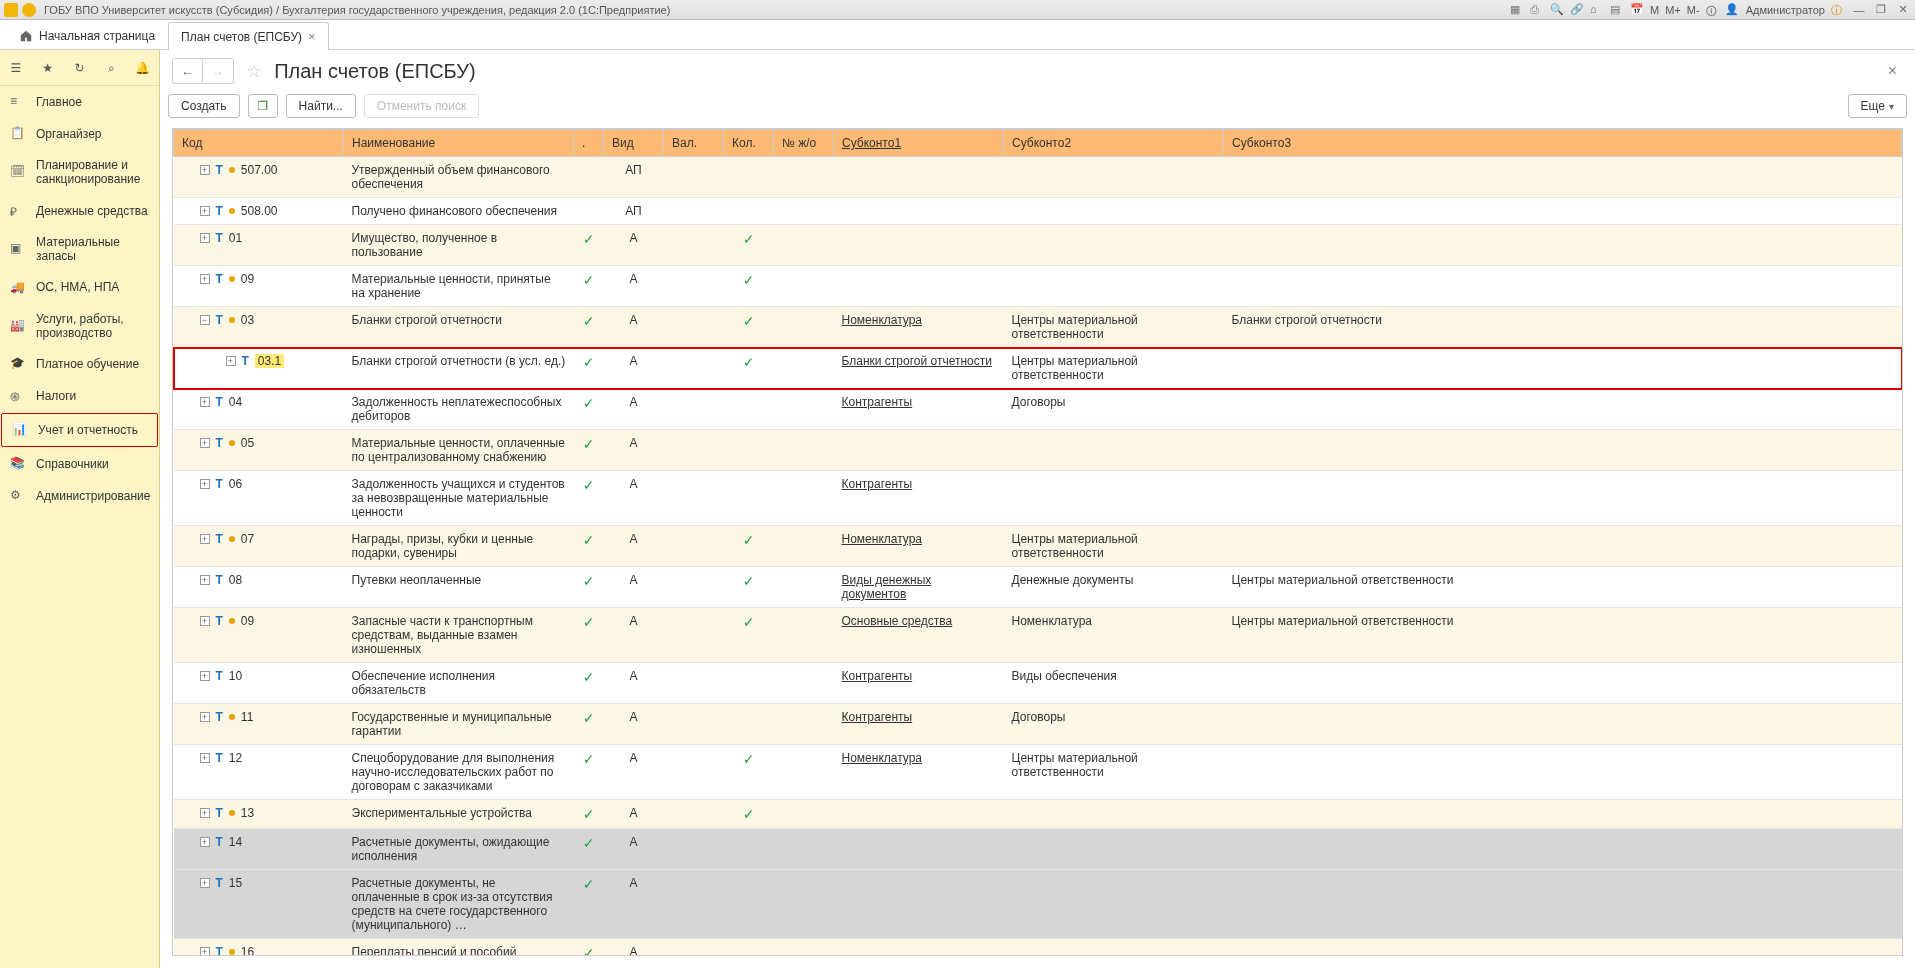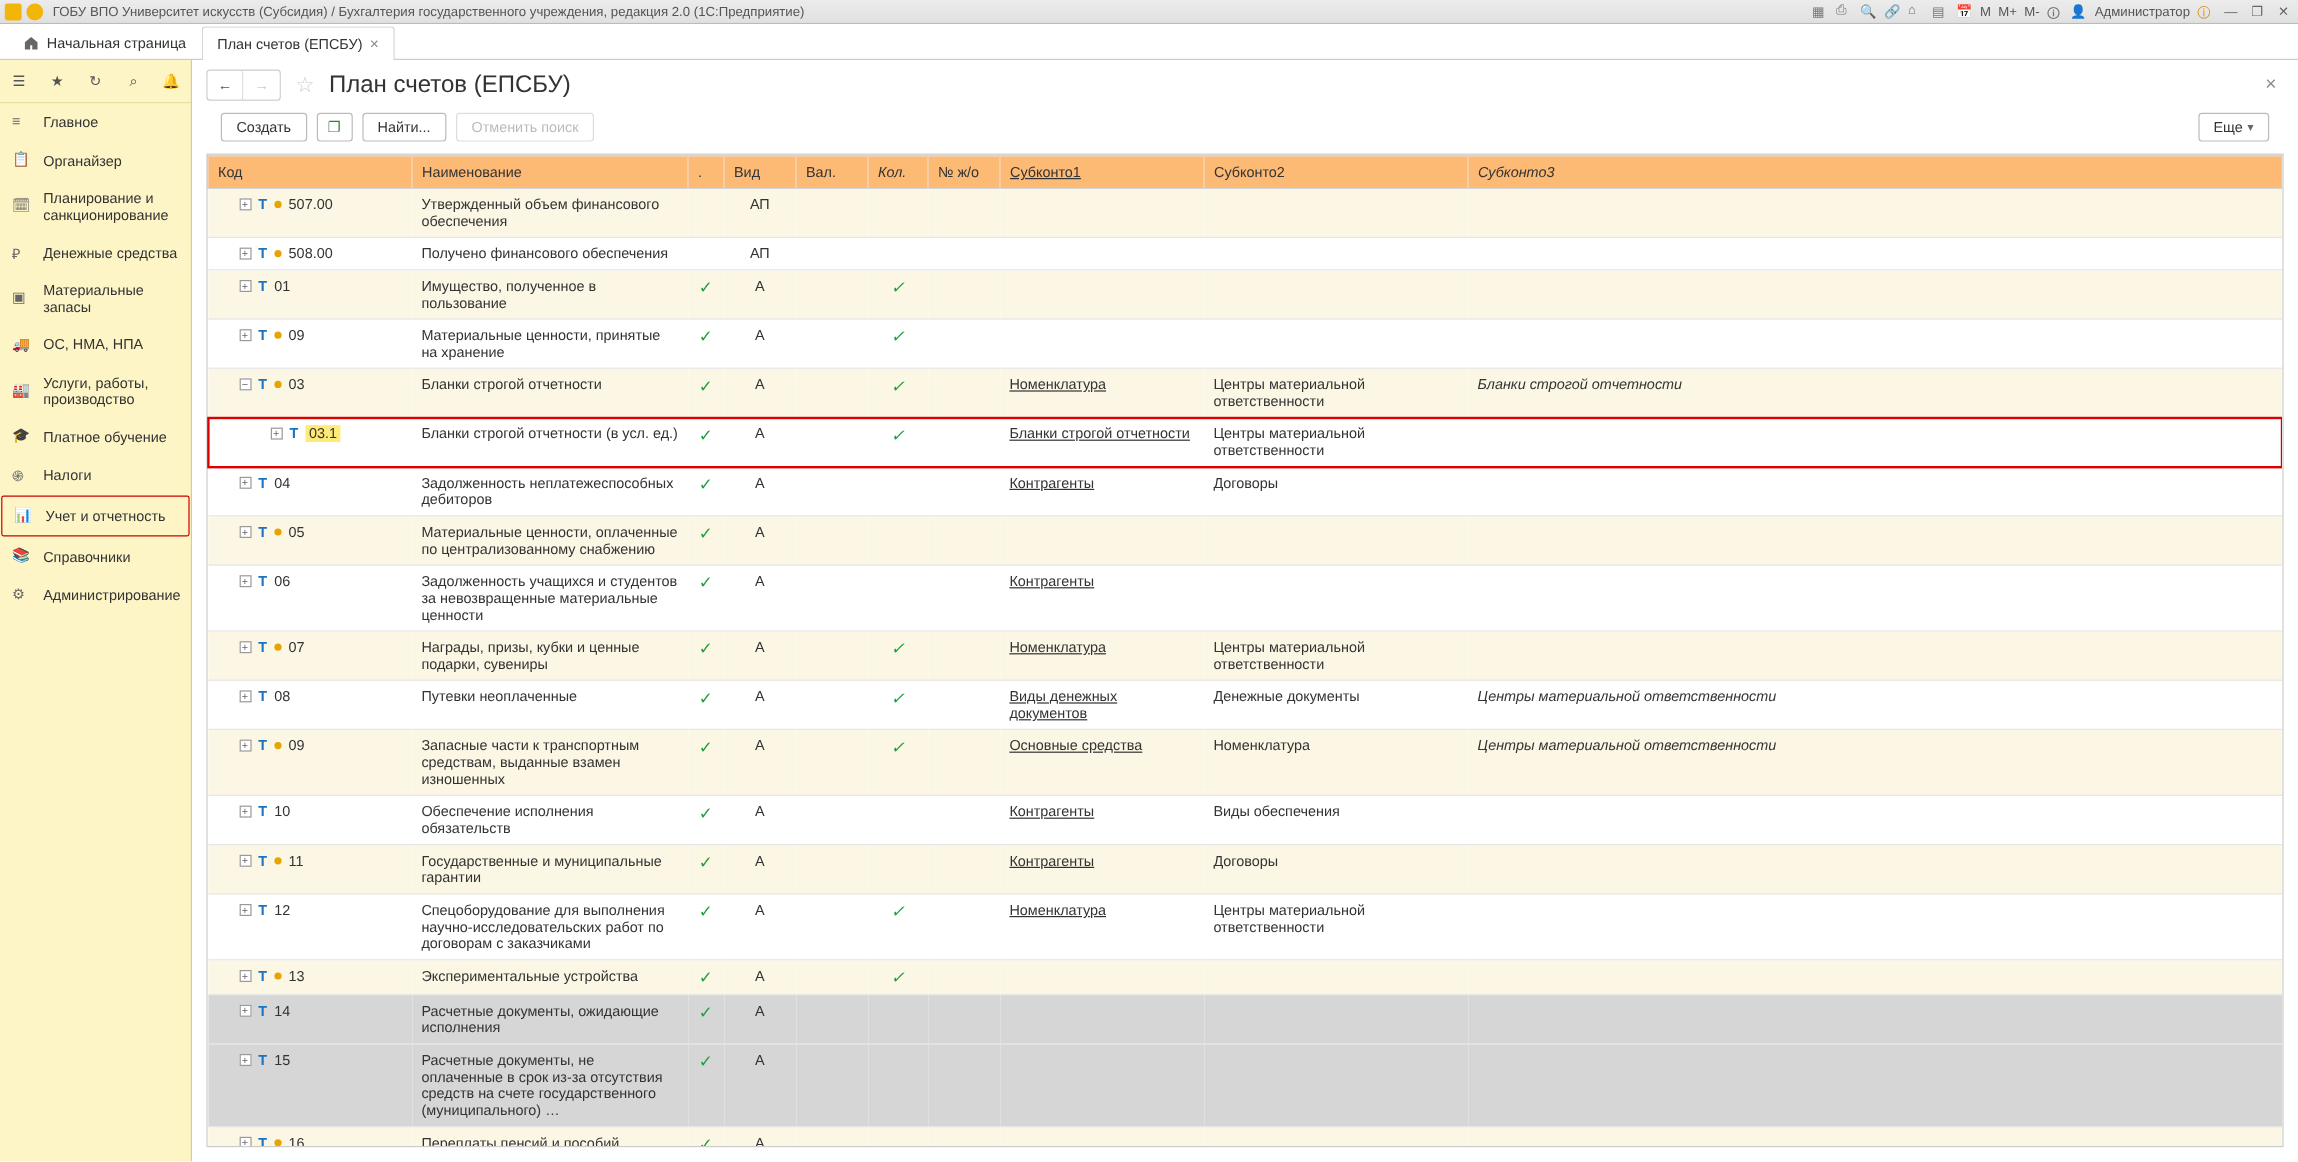--- a/index.html
+++ b/index.html
@@ -39,21 +39,21 @@
   .main { flex:1; display:flex; flex-direction:column; background:#fff;}
   .main-header { display:flex; align-items:center; padding:8px 12px 10px; gap:8px;}
   .nav-btn { width:30px; height:24px; border:1px solid #ccc; border-radius:3px; background:#fff; display:flex; align-items:center; justify-content:center; cursor:pointer; color:#555;}
   .nav-group { display:flex; border:1px solid #ccc; border-radius:3px; overflow:hidden;}
   .nav-group .nav-btn { border:none; border-right:1px solid #ccc;}
   .nav-group .nav-btn:last-child { border-right:none;}
   .star { color:#ccc; font-size:18px; margin:0 4px;}
   .page-title { font-size:20px; font-weight:normal; color:#333;}
   .main-close { margin-left:auto; font-size:16px; color:#888; cursor:pointer; padding:0 6px;}
 
-  .toolbar { display:flex; align-items:flex-end; gap:8px; padding:0 24px 10px;}
+  .toolbar { display:flex; align-items:flex-end; gap:8px; padding:0 8px 10px;}
   .btn { border:1px solid #bbb; background:#fff; border-radius:3px; padding:4px 12px; cursor:pointer; color:#333; font-size:12px;}
   .btn.icon-only { padding:4px 6px; width:30px; display:flex; align-items:center; justify-content:center;}
   .btn.disabled { color:#bbb; border-color:#ddd; cursor:default;}
   .btn.more { margin-left:auto; display:flex; align-items:center; gap:4px;}
   .btn.more::after { content:"▾"; font-size:10px; color:#666;}
   .copy-ico { color:#3a7d3a;}
 
   
   .grid-wrap { margin:0 12px 12px; border:1px solid #ccc; flex:1; overflow:auto;}
   table.grid { width:100%; border-collapse:collapse; table-layout:fixed;}
@@ -63,25 +63,25 @@
   .grid tr.grey td { background:#d6d6d6; }
   .grid tr.highlighted td { background:#fff; }
   .grid tr.highlighted { outline:2px solid #d00; outline-offset:-1px;}
   .grid tr.highlighted .code-hl { background:#ffea75; padding:0 3px;}
 
   .col-code { width:170px;}
   .col-name { width:230px;}
   .col-dot  { width:30px; text-align:center;}
   .col-vid  { width:60px; text-align:center;}
   .col-val  { width:60px;}
-  .col-kol  { width:50px; text-align:center;font-style:italic;}
+  .col-kol  { width:50px; text-align:center;}
   .col-jo   { width:60px;}
   .col-s1   { width:170px;text-decoration:underline;}
   .col-s2   { width:220px;}
-  .col-s3   { width:auto;font-style:italic;}
+  .col-s3   { width:auto;}
   .expander { width:10px; height:10px; border:1px solid #999; display:inline-flex; align-items:center; justify-content:center; font-size:9px; line-height:1; color:#666; background:#fff; cursor:pointer;}
   .t-icon { font-weight:bold; color:#1e73be;}
   .bullet { width:6px; height:6px; border-radius:50%; background:#e6a400; display:inline-block;}
   .indent1 { padding-left:18px; display:flex; align-items:center; gap:6px;}
   .indent2 { padding-left:44px; display:flex; align-items:center; gap:6px;}
   .check { color:#1e9e3e; font-size:14px; text-align:center;}
 
   
   svg { width:100%; height:100%; }
 </style>

